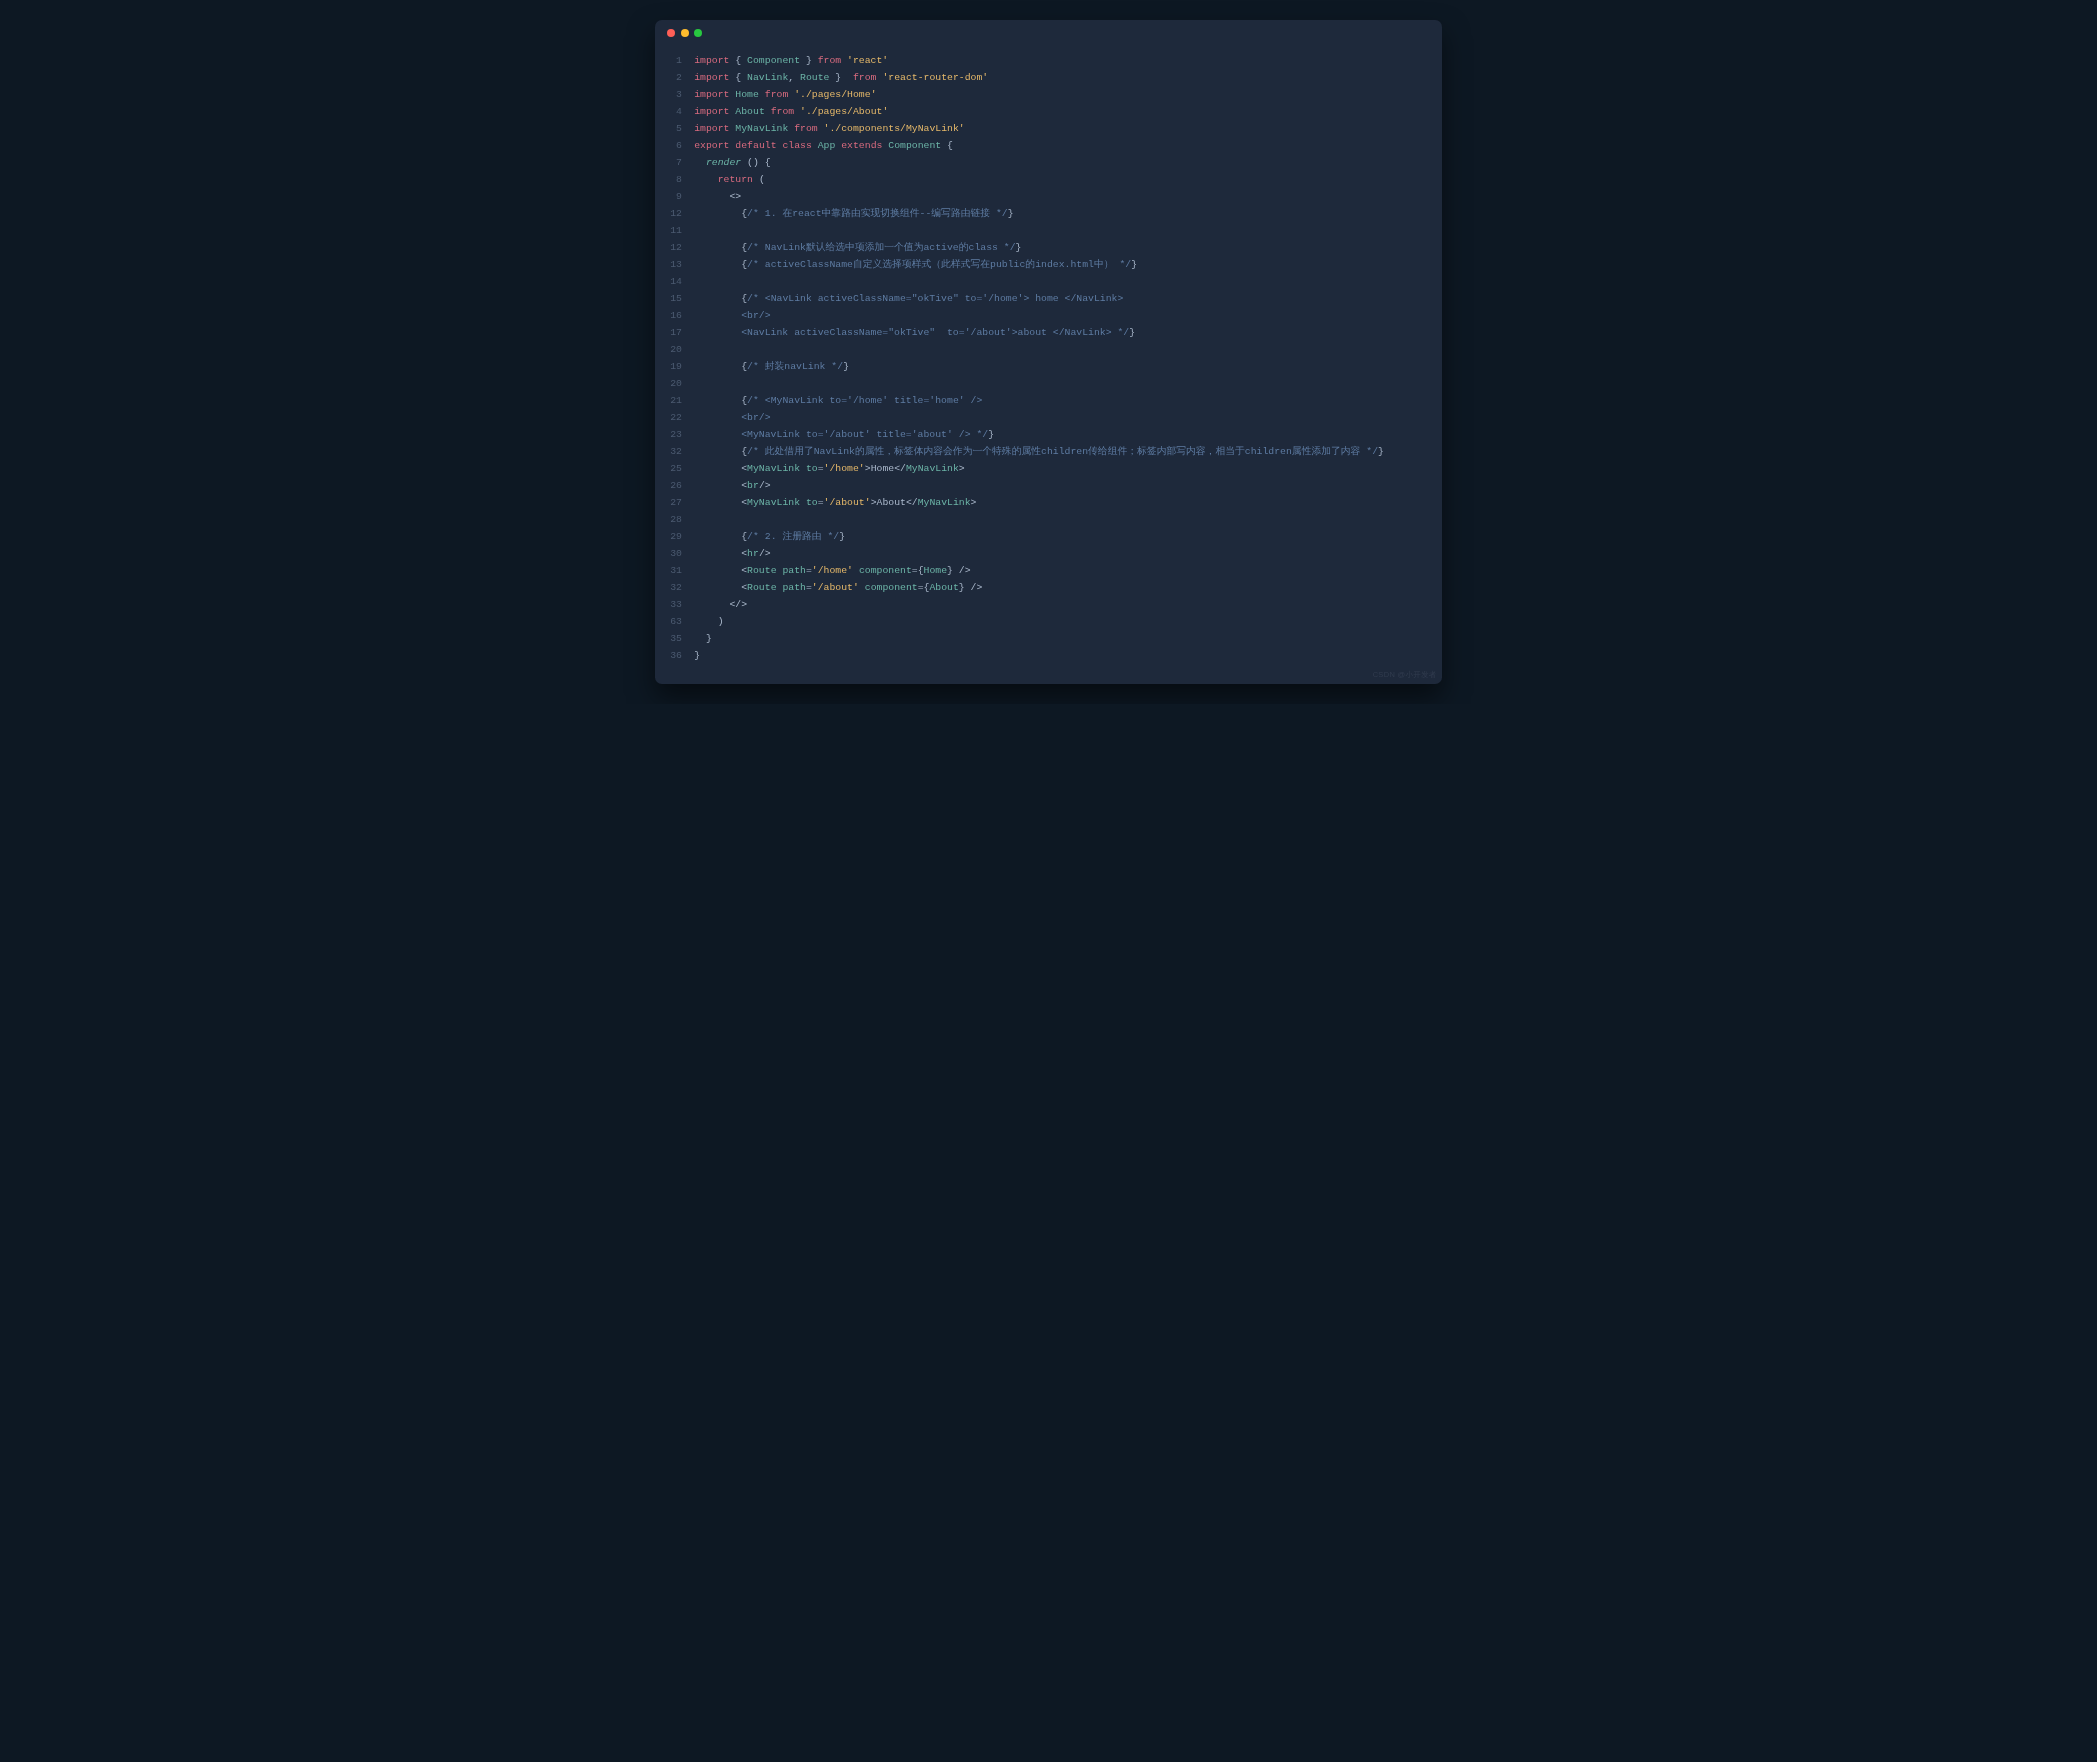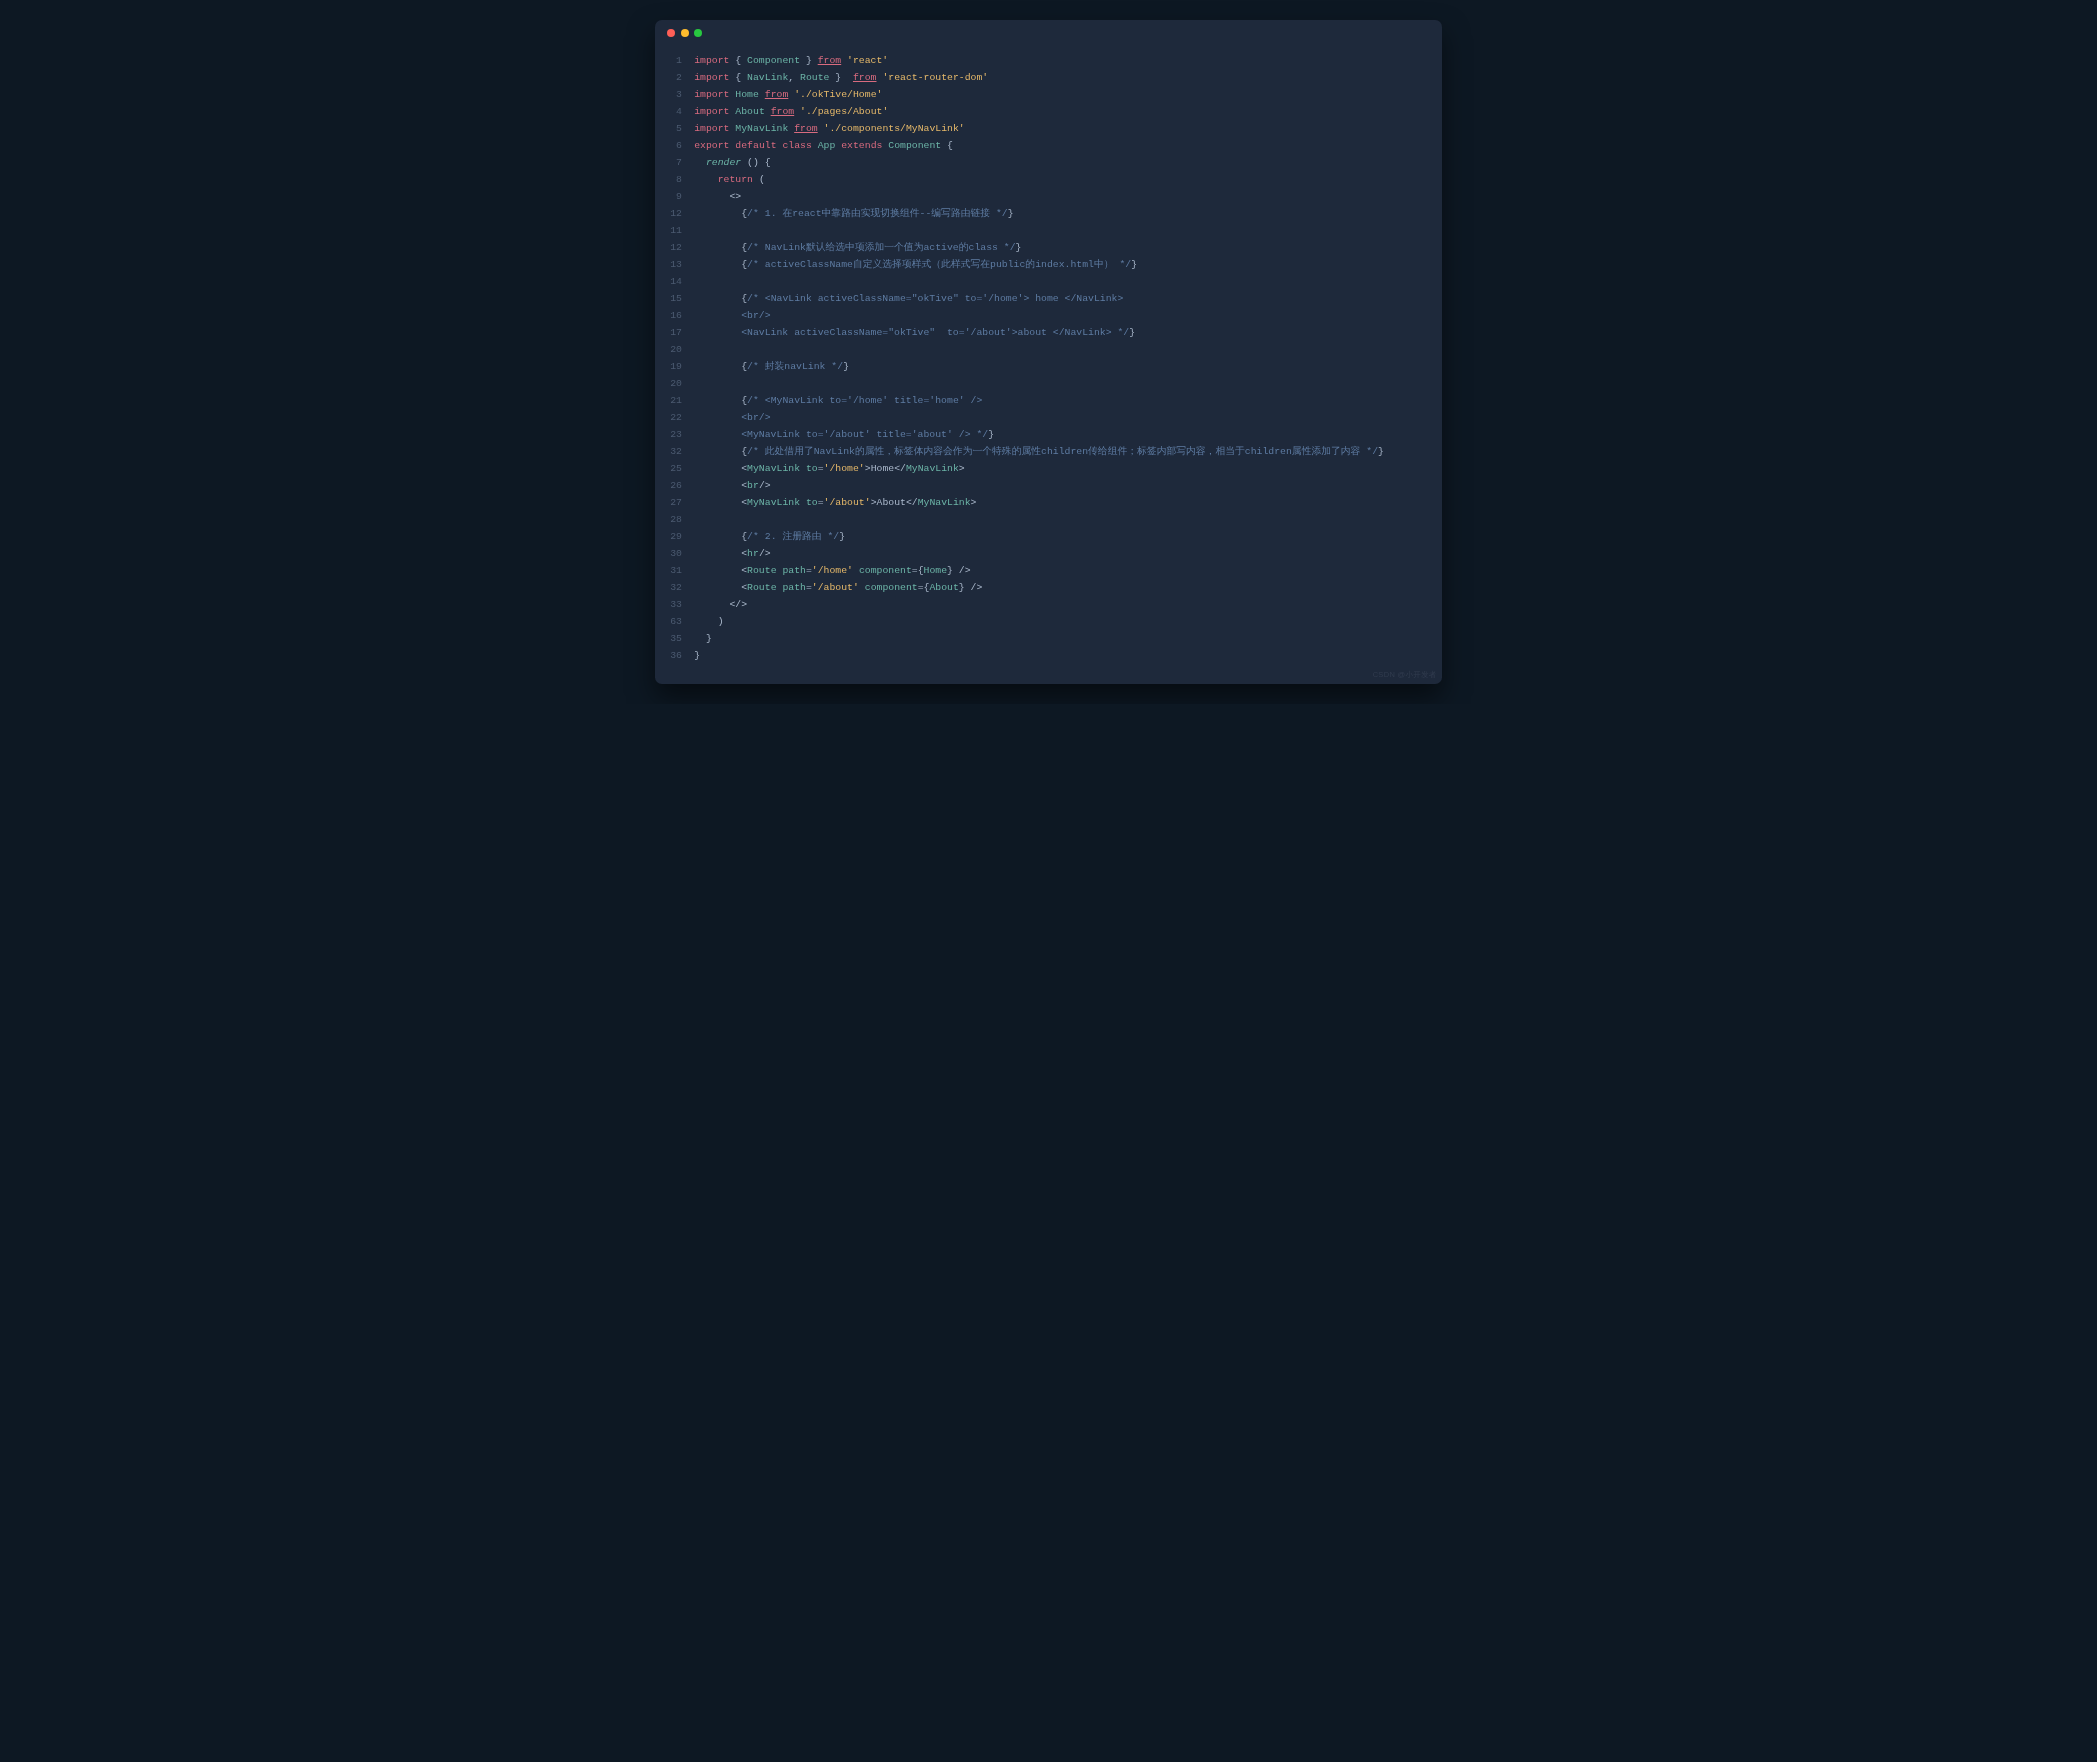--- a/index.html
+++ b/index.html
@@ -35,21 +35,21 @@
     padding-right:12.2px;
     color:#4b5a70;
     user-select:none;
     flex-shrink:0;
   }
   .content{flex:1;color:#abb9cc;}
   
   .kw{color:#d96b7f;}      
   .cls{color:#6cb4a7;}     
   .str{color:#e6b96a;font-family:Liberation Mono, monospace;}     
-  .fr{color:#d96b7f;text-decoration:underline;}      
+  .fr{color:#d96b7f;}      
   .fn{color:#6cb4a7;font-style:italic;}      
   .p{color:#abb9cc;}       
   .cm{color:#5e7ca3;margin-top:32px;}      
   .tag{color:#6cb4a7;}     
   .attr{color:#6cb4a7;}    
   .txt{color:#abb9cc;}
   .watermark{
     position:absolute;
     right:5.4px;bottom:4.1px;
     font-size:7.5px;
@@ -63,21 +63,21 @@
 
 <div class="frame">
   <div class="titlebar">
     <div class="dot red"></div>
     <div class="dot yellow"></div>
     <div class="dot green"></div>
   </div>
   <div class="code" id="code">
       <div class="line"><span class="ln">1</span><span class="content"><span class="kw">import</span><span class="p"> { </span><span class="cls">Component</span><span class="p"> } </span><span class="fr">from</span><span class="p"> </span><span class="str">'react'</span></span></div>
       <div class="line"><span class="ln">2</span><span class="content"><span class="kw">import</span><span class="p"> { </span><span class="cls">NavLink</span><span class="p">, </span><span class="cls">Route</span><span class="p"> }  </span><span class="fr">from</span><span class="p"> </span><span class="str">'react-router-dom'</span></span></div>
-      <div class="line"><span class="ln">3</span><span class="content"><span class="kw">import</span><span class="p"> </span><span class="cls">Home</span><span class="p"> </span><span class="fr">from</span><span class="p"> </span><span class="str">'./okTive/Home'</span></span></div>
+      <div class="line"><span class="ln">3</span><span class="content"><span class="kw">import</span><span class="p"> </span><span class="cls">Home</span><span class="p"> </span><span class="fr">from</span><span class="p"> </span><span class="str">'./pages/Home'</span></span></div>
       <div class="line"><span class="ln">4</span><span class="content"><span class="kw">import</span><span class="p"> </span><span class="cls">About</span><span class="p"> </span><span class="fr">from</span><span class="p"> </span><span class="str">'./pages/About'</span></span></div>
       <div class="line"><span class="ln">5</span><span class="content"><span class="kw">import</span><span class="p"> </span><span class="cls">MyNavLink</span><span class="p"> </span><span class="fr">from</span><span class="p"> </span><span class="str">'./components/MyNavLink'</span></span></div>
       <div class="line"><span class="ln">6</span><span class="content"><span class="kw">export</span><span class="p"> </span><span class="kw">default</span><span class="p"> </span><span class="kw">class</span><span class="p"> </span><span class="cls">App</span><span class="p"> </span><span class="kw">extends</span><span class="p"> </span><span class="cls">Component</span><span class="p"> {</span></span></div>
       <div class="line"><span class="ln">7</span><span class="content"><span class="p">  </span><span class="fn">render</span><span class="p"> () {</span></span></div>
       <div class="line"><span class="ln">8</span><span class="content"><span class="p">    </span><span class="kw">return</span><span class="p"> (</span></span></div>
       <div class="line"><span class="ln">9</span><span class="content"><span class="p">      &lt;&gt;</span></span></div>
       <div class="line"><span class="ln">12</span><span class="content"><span class="p">        {</span><span class="cm">/* 1. 在react中靠路由实现切换组件--编写路由链接 */</span><span class="p">}</span></span></div>
       <div class="line"><span class="ln">11</span><span class="content"><span class="p"></span></span></div>
       <div class="line"><span class="ln">12</span><span class="content"><span class="p">        {</span><span class="cm">/* NavLink默认给选中项添加一个值为active的class */</span><span class="p">}</span></span></div>
       <div class="line"><span class="ln">13</span><span class="content"><span class="p">        {</span><span class="cm">/* activeClassName自定义选择项样式（此样式写在public的index.html中） */</span><span class="p">}</span></span></div>

